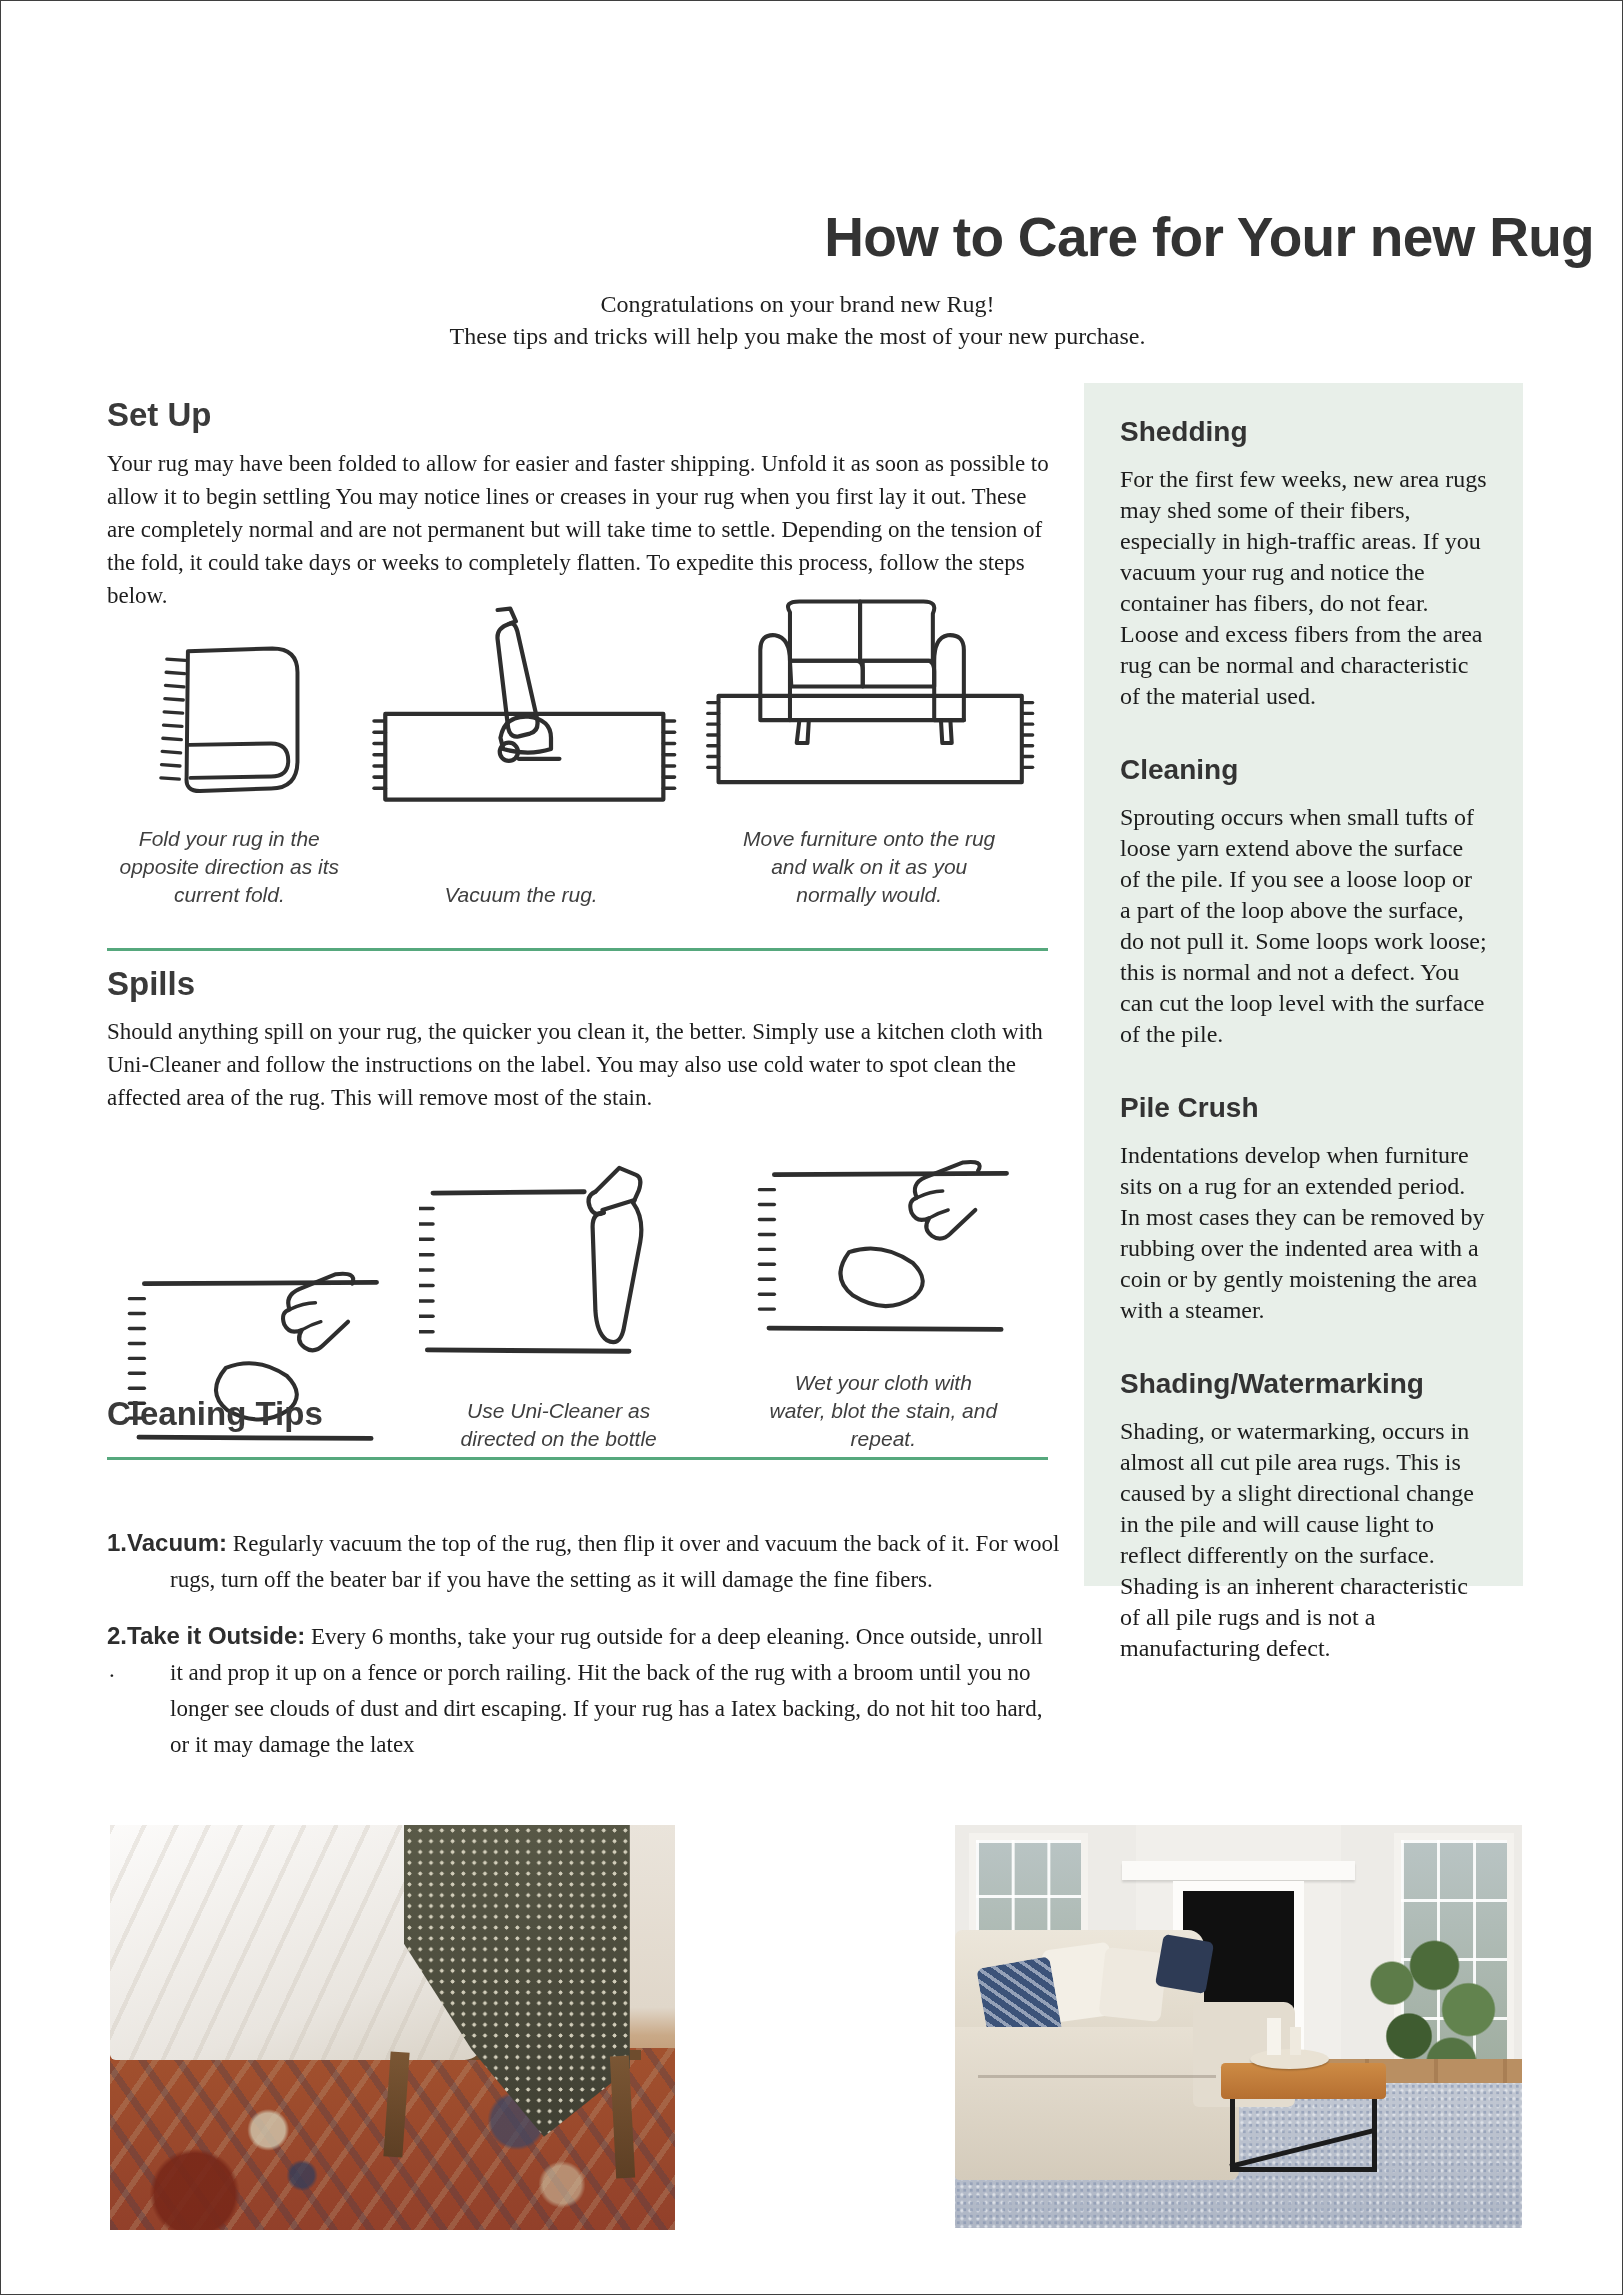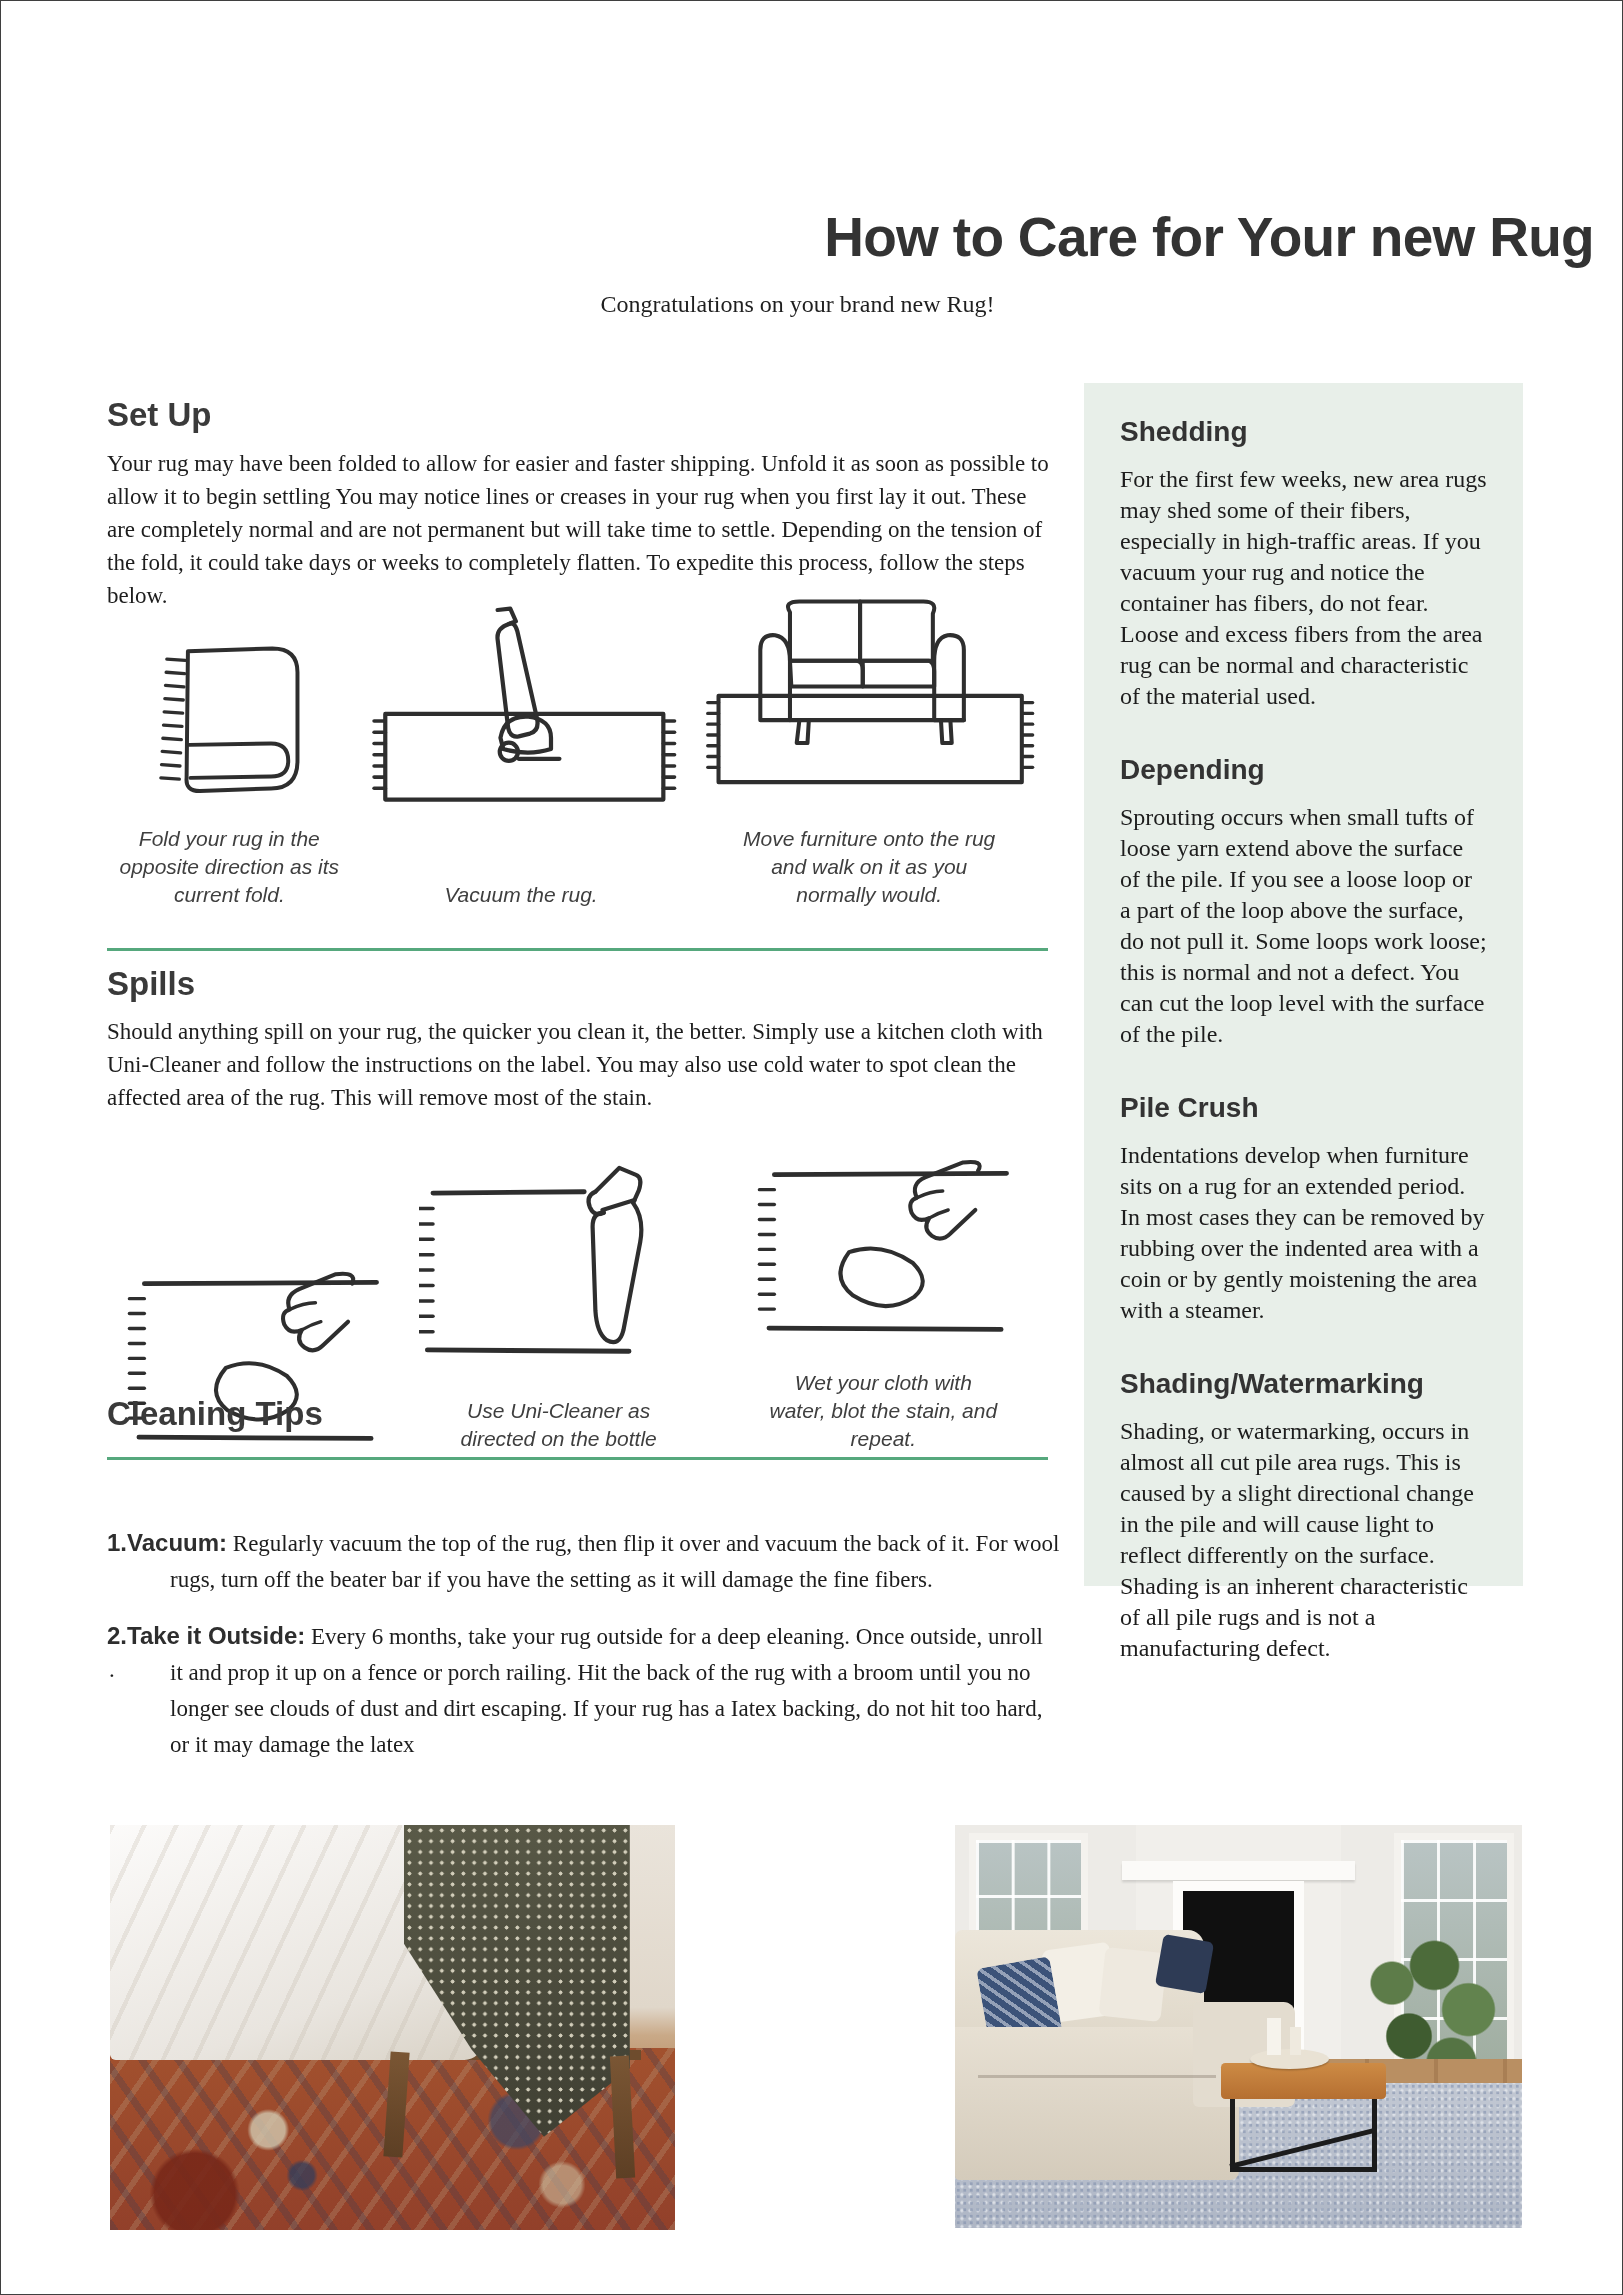--- a/index.html
+++ b/index.html
@@ -130,20 +130,21 @@
   .lineart{stroke:#2e2e2e;fill:none;stroke-linecap:round;stroke-linejoin:round;}
 </style>
 </head>
 <body>
 
 <div class="page">
 
   <div class="title">How to Care for Your new Rug</div>
   <div class="subtitle">
     <div>Congratulations on your brand new Rug!</div>
+    <div>These tips and tricks will help you make the most of your new purchase.</div>
   </div>
 
   <div class="h2" style="top:395px;">Set Up</div>
   <div class="body-p" style="top:446px;">Your rug may have been folded to allow for easier and faster shipping. Unfold it as soon as possible to allow it to begin settling You may notice lines or creases in your rug when you first lay it out. These are completely normal and are not permanent but will take time to settle. Depending on the tension of the fold, it could take days or weeks to completely flatten. To expedite this process, follow the steps below.</div>
 
   <div class="steps" style="top:607px;height:301px;">
     <div class="step" style="width:26%;">
       <span>
         <svg width="165" height="169" viewBox="0 0 250 255">
           <g class="lineart" stroke-width="6">
@@ -322,21 +323,21 @@
   <div class="h2" style="top:1394px;">Cleaning Tips</div>
   <div class="tips" style="top:1524px;">
     <div class="tip"><span class="lbl">1.</span><span class="lbl">Vacuum:</span><span> Regularly vacuum the top of the rug, then flip it over and vacuum the back of it. For wool rugs, turn off the beater bar if you have the setting as it will damage the fine fibers.</span></div>
     <div class="tip"><span class="lbl">2.</span><span class="lbl">Take it Outside:</span><span> Every 6 months, take your rug outside for a deep eleaning. Once outside, unroll it and prop it up on a fence or porch railing. Hit the back of the rug with a broom until you no longer see clouds of dust and dirt escaping. If your rug has a Iatex backing, do not hit too hard, or it may damage the latex</span></div>
   </div>
   <div class="stray">.</div>
 
   <div class="sidebar">
     <h3>Shedding</h3>
     <p>For the first few weeks, new area rugs may shed some of their fibers, especially in high-traffic areas. If you vacuum your rug and notice the container has fibers, do not fear. Loose and excess fibers from the area rug can be normal and characteristic of the material used.</p>
-    <h3>Depending</h3>
+    <h3>Cleaning</h3>
     <p>Sprouting occurs when small tufts of loose yarn extend above the surface of the pile. If you see a loose loop or a part of the loop above the surface, do not pull it. Some loops work loose; this is normal and not a defect. You can cut the loop level with the surface of the pile.</p>
     <h3>Pile Crush</h3>
     <p>Indentations develop when furniture sits on a rug for an extended period. In most cases they can be removed by rubbing over the indented area with a coin or by gently moistening the area with a steamer.</p>
     <h3>Shading/Watermarking</h3>
     <p>Shading, or watermarking, occurs in almost all cut pile area rugs. This is caused by a slight directional change in the pile and will cause light to reflect differently on the surface. Shading is an inherent characteristic of all pile rugs and is not a manufacturing defect.</p>
   </div>
 
   <div class="photo" id="photo-left">
     <div class="rug-oriental"></div>
     <div class="rail"></div>

